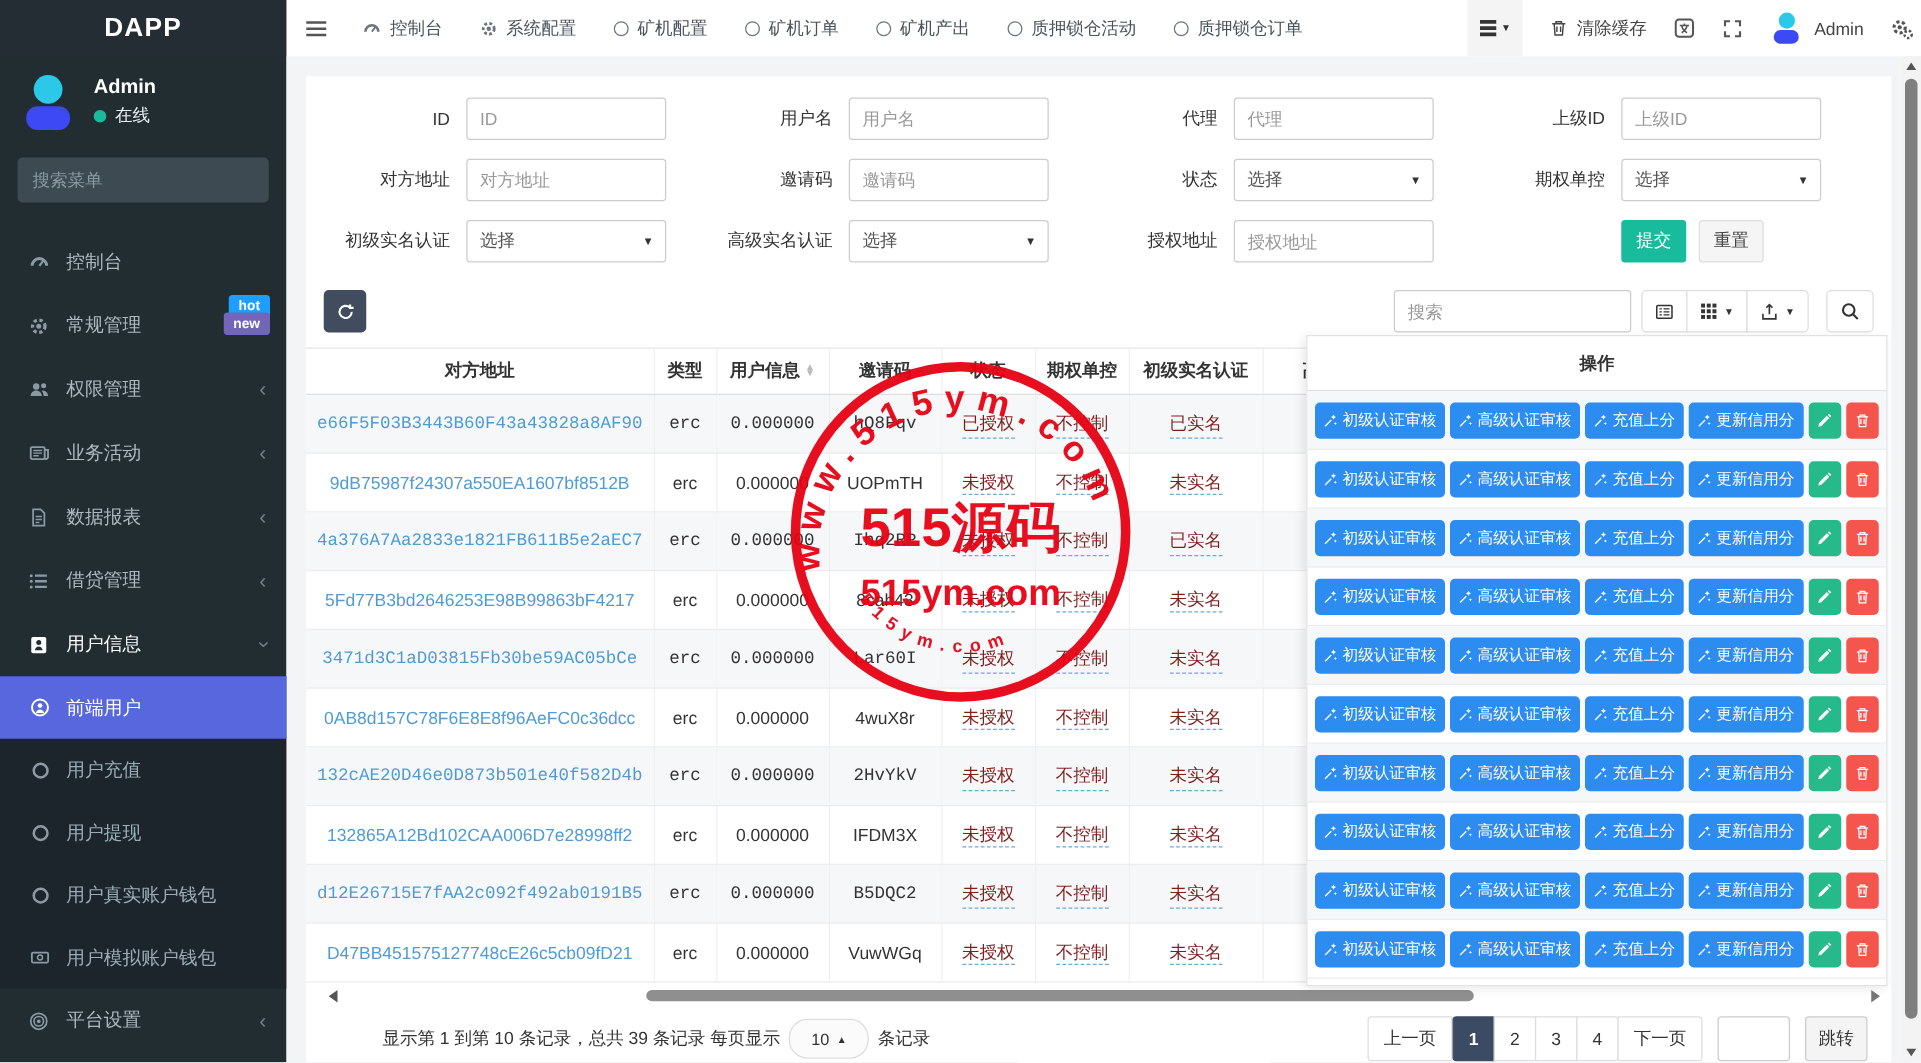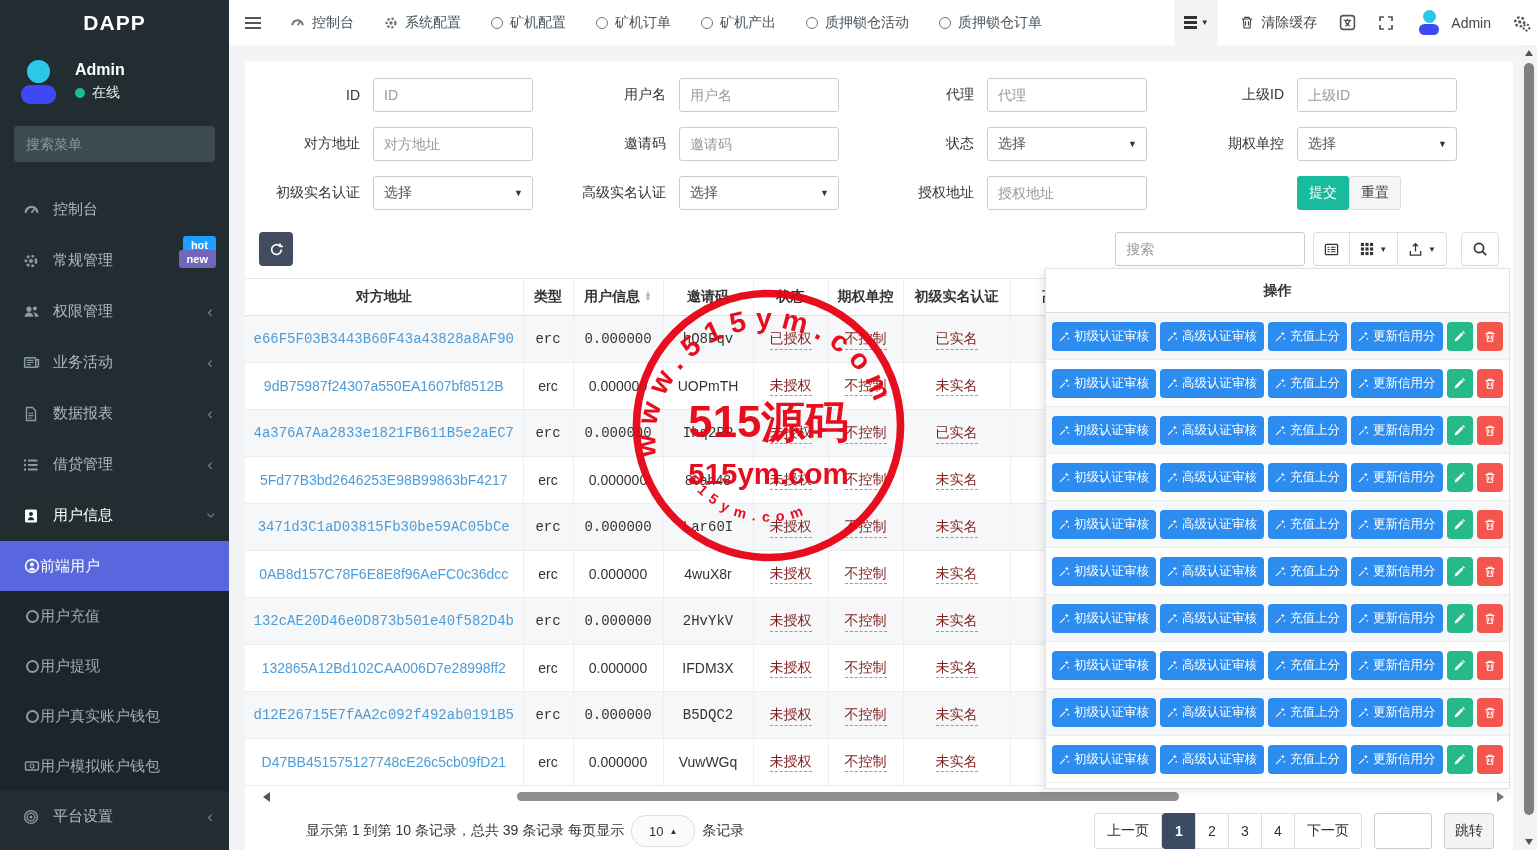--- a/index.html
+++ b/index.html
@@ -28,21 +28,21 @@
   .nav-item { position:relative; height:51px; display:flex; align-items:center; gap:13px; padding:0 22px; font-size:15px; cursor:pointer; }
   .nav-item .ico { width:18px; display:flex; justify-content:center; color:#8b9ba5; }
   .nav-item.parent-open { color:#fff; }
   .nav-item.parent-open .ico { color:#fff; }
   .badge { position:absolute; right:13px; top:15px; font-size:11px; font-weight:bold; color:#fff; padding:3px 8px; border-radius:3px; }
   .badge.hot { background:#1e9fff;margin-top:37px; }
   .badge.new { background:#7266ba; }
   .chev { position:absolute; right:16px; color:#72828c; font-size:17px; line-height:1; }
   .chev.down { transform:rotate(-90deg); }
   .submenu { background:#1c252b; }
-  .sub-item { position:relative; height:50px; display:flex; align-items:center; padding:0 24px; font-size:15px; color:#9bacb6; cursor:pointer; }
+  .sub-item { position:relative; height:50px; display:flex; align-items:center; gap:13px; padding:0 24px; font-size:15px; color:#9bacb6; cursor:pointer; }
   .sub-item .ico { width:16px; display:flex; justify-content:center; color:#8b9ba5; }
   .sub-item.active { background:#5867dd; color:#fff; }
   .sub-item.active .ico { color:#fff; }
   .o-ico { width:13px; height:13px; border:2px solid currentColor; border-radius:50%; }
 
   
   .topbar { position:absolute; left:229px; top:0; width:1308px; height:45px; background:#fff; display:flex; align-items:center; z-index:9; }
   .hamburger { padding:0 15px 0 16px; display:flex; flex-direction:column; gap:3px; cursor:pointer; }
   .hamburger i { display:block; width:16px; height:2px; background:#555; }
   .top-nav { display:flex; align-items:center; gap:30px; margin-left:14px; }
@@ -60,21 +60,21 @@
 
   
   .panel { position:absolute; left:245px; top:61px; width:1268px; height:789px; background:#fff; }
 
   .filters { display:grid; grid-template-columns:104px 160px 126px 160px 128px 160px 130px 160px; column-gap:10px; row-gap:15px; padding:17px 0 16px 14px; align-items:center; }
   .f-label { text-align:right; font-size:14px; color:#333; padding-right:3px; white-space:nowrap; }
   .f-input { width:160px; height:34px; border:1px solid #ccc; border-radius:3px; padding:0 10px; font-size:14px; color:#333; outline:none; }
   .f-input::placeholder { color:#999; }
   .f-select { position:relative; width:160px; height:34px; border:1px solid #ccc; border-radius:3px; display:flex; align-items:center; padding:0 10px; font-size:14px; color:#555; cursor:pointer; }
   .f-select .caret { position:absolute; right:9px; font-size:9px; color:#333; }
-  .f-actions { display:flex; }
+  .f-actions { display:flex; gap:10px; }
   .btn-submit { width:52px; height:34px; background:#18bc9c; color:#fff; border:0; border-radius:3px; font-size:14px; cursor:pointer; }
   .btn-reset  { width:52px; height:34px; background:#f5f5f5; color:#444; border:1px solid #ddd; border-radius:3px; font-size:14px; cursor:pointer; }
 
   .toolbar { display:flex; align-items:center; padding:6px 14px 12px; }
   .btn-refresh { width:34px; height:34px; background:#414d5f; border:0; border-radius:4px; display:flex; align-items:center; justify-content:center; cursor:pointer; }
   .toolbar-right { margin-left:auto; display:flex; align-items:center; gap:8px;padding-left:40px; }
   .tb-search { width:190px; height:34px; border:1px solid #ccc; border-radius:3px; padding:0 10px; font-size:14px; outline:none; }
   .tb-search::placeholder { color:#999; }
   .btn-group { display:flex; }
   .tool-btn { height:34px; background:#fff; border:1px solid #ddd; color:#333; display:flex; align-items:center; justify-content:center; gap:5px; padding:0 10px; cursor:pointer; }

